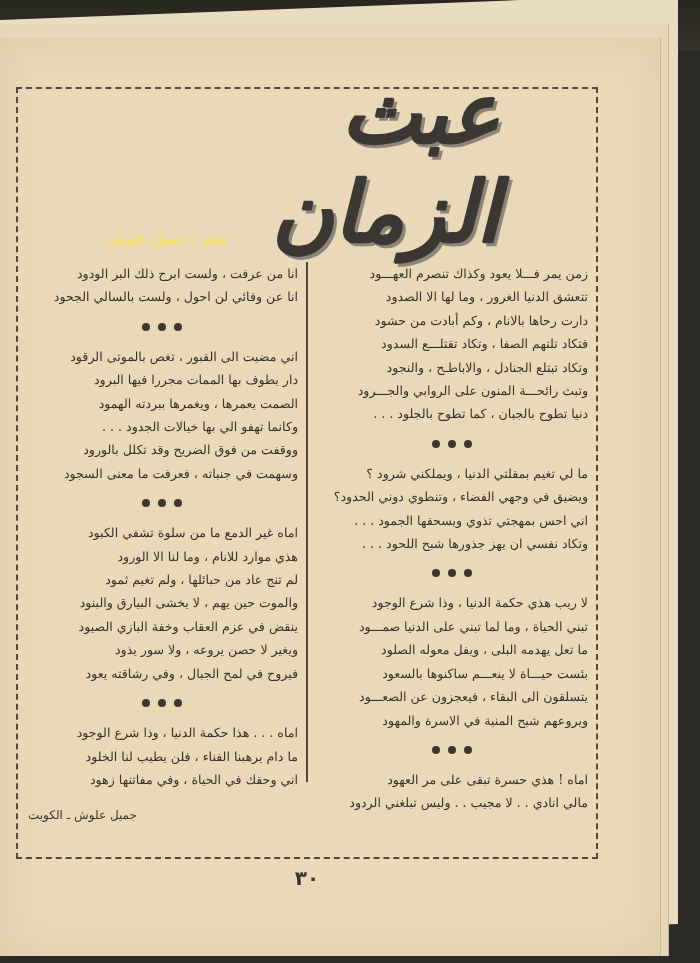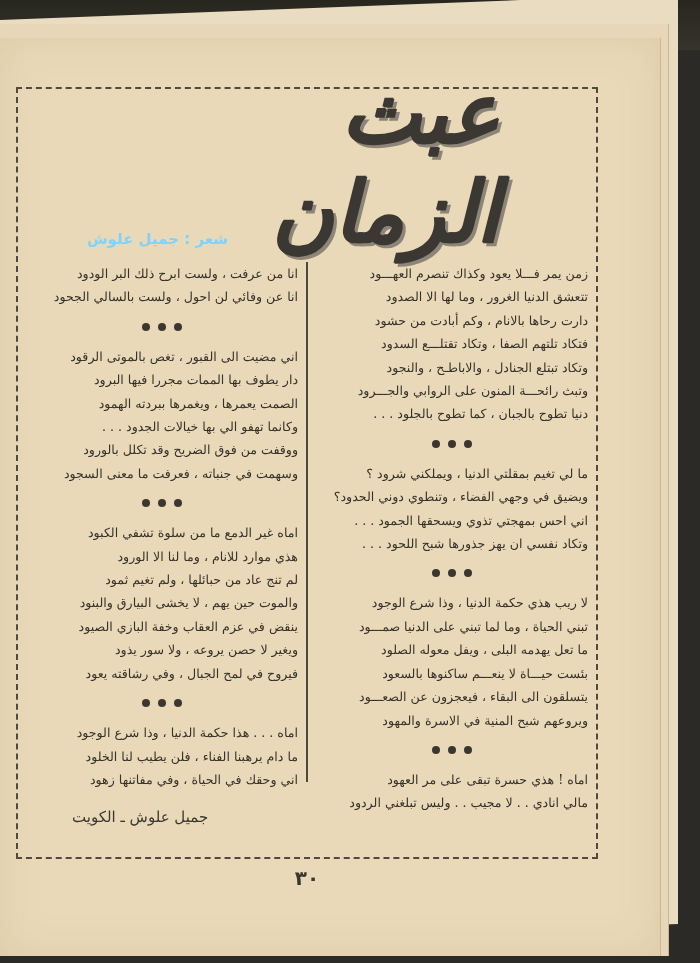--- a/index.html
+++ b/index.html
@@ -39,21 +39,21 @@
       direction: rtl;
       font-family: "DejaVu Serif", serif;
       font-size: 84px; font-weight: bold; font-style: italic;
       color: #3b3833;
       letter-spacing: 2px;
       text-shadow: 3px 3px 0 #8c8578, -1px -1px 0 #3b3833;
     }
     .byline {
       position: absolute; left: 28px; top: 230px; width: 200px;
       direction: rtl; text-align: right;
-      font-size: 15px; font-weight: bold; color: #7dd3fc;
+      font-size: 15px; font-weight: normal; color: #fde047;
     }
     .col {
       position: absolute; direction: rtl; text-align: justify;
       font-family: "DejaVu Serif", serif;
       font-size: 12.6px; line-height: 23.4px; color: #35322c;
     }
     .col.left { left: 26px; top: 262px; width: 272px; }
     .col.right { left: 316px; top: 262px; width: 272px; }
     .col-divider {
       position: absolute; left: 306px; top: 262px; width: 0; height: 520px;
@@ -65,21 +65,21 @@
       display: flex; justify-content: center; gap: 8px;
       height: 36px; align-items: center; direction: ltr;
     }
     .sep span {
       width: 8px; height: 8px; border-radius: 50%; background: #3a3731;
       display: inline-block;
     }
     .signature {
       position: absolute; left: 28px; top: 808px; width: 140px;
       direction: rtl; text-align: left;
-      font-family: "DejaVu Serif", serif; font-size: 15px; color: #3a3731; margin-left: 44px;
+      font-family: "DejaVu Serif", serif; font-size: 12px; color: #3a3731;
     }
     .page-number {
       position: absolute; left: 282px; top: 866px; width: 50px;
       text-align: center; font-size: 20px; font-weight: bold; color: #3a3731;
       direction: rtl;
     }
   </style>
 </head>
 <body>
 

